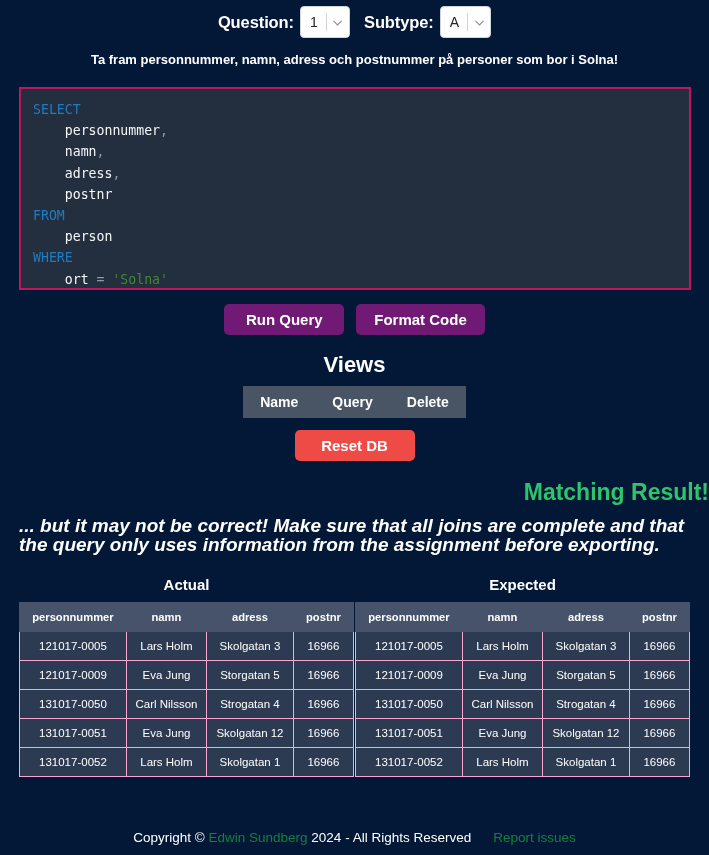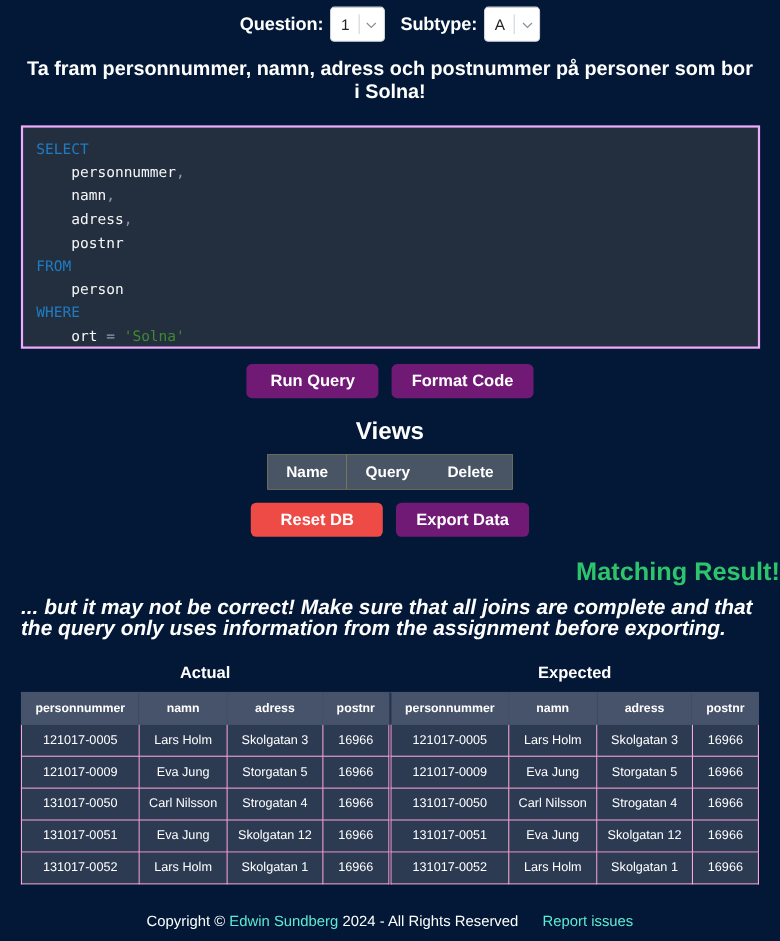--- a/index.html
+++ b/index.html
@@ -27,28 +27,28 @@
     display: flex; align-items: center;
     font-size: 14px; padding: 0 0 0 9px;
   }
   .fake-select .val { padding-right: 8px; }
   .fake-select .sep { width: 1px; height: 18px; background: #d0d4d9; }
   .fake-select .chev { width: 22px; display: flex; align-items: center; justify-content: center; }
   .fake-select .chev svg { display: block; }
 
   
   .question-text {
-    text-align: center; font-size: 18px; font-weight: bold;
+    text-align: center; font-size: 13px; font-weight: bold;
     color: #ffffff; margin: 12px 0 0 0; padding: 0 20px;
   }
 
   
   .code-wrap {
     margin: 20px 18px 0 19px;
-    border: 2px solid #f0abfc;
+    border: 2px solid #be185d;
     background: #232f3f;
     height: 203px;
     padding: 10px 12px;
     overflow: hidden;
   }
   pre.code {
     margin: 0; padding: 0;
     font-family: "DejaVu Sans Mono", monospace;
     font-size: 13.2px; line-height: 21.2px;
     color: #f5f6f7; white-space: pre;
@@ -129,21 +129,21 @@
   .col-adr { width: 26%; }
   .col-post { width: 18%; }
 
   
   .footer {
     position: absolute; left: 0; bottom: 0;
     width: 709px; height: 36px;
     display: flex; align-items: center; justify-content: center;
     gap: 22px; font-size: 13.5px; color: #ffffff;
   }
-  .footer a, .footer .link { color: #5eead4; text-decoration: none; }
+  .footer a, .footer .link { color: #15803d; text-decoration: none; }
   .footer .copy-line { white-space: nowrap; }
 </style>
 </head>
 <body>
 
 <div class="page">
 
   <div class="selector-bar">
     <div class="selector-group">
       <span class="selector-label">Question:</span>
@@ -199,21 +199,20 @@
             <th>Query</th>
             <th>Delete</th>
           </tr>
       </thead>
       <tbody id="views-body"></tbody>
     </table>
   </div>
 
   <div class="btn-row row-db">
     <button class="btn btn-red">Reset DB</button>
-    <button class="btn btn-blue">Export Data</button>
   </div>
 
   <div class="result-status">Matching Result!</div>
   <div class="result-note">... but it may not be correct! Make sure that all joins are complete and that the query only uses information from the assignment before exporting.</div>
 
   <div class="results">
     <div class="result-col">
       <div class="result-title">Actual</div>
       <table class="data-table">
         <colgroup>

